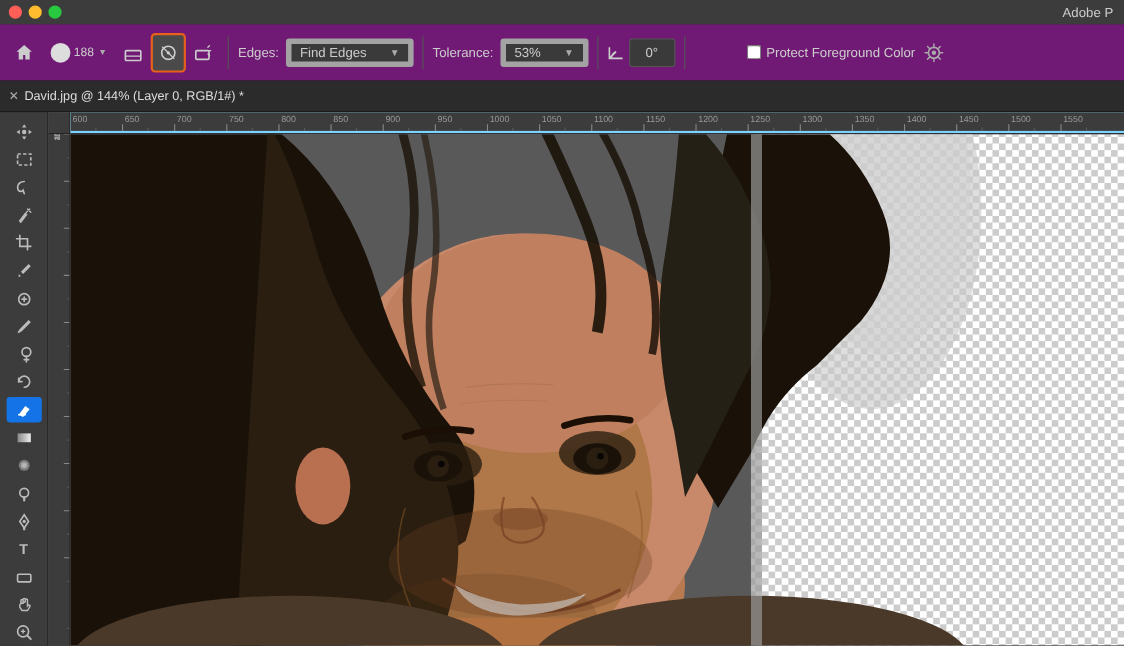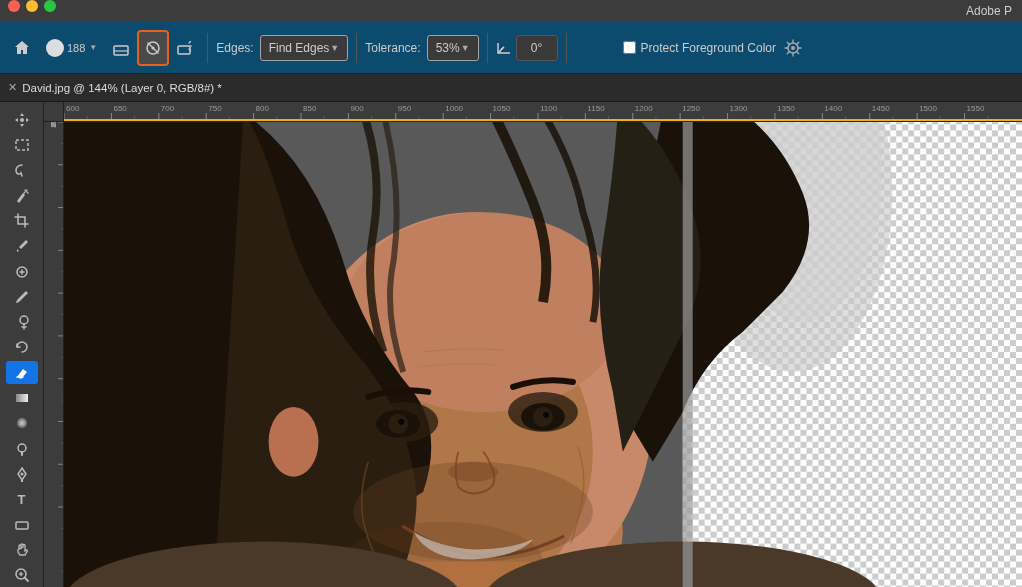--- a/index.html
+++ b/index.html
@@ -11,21 +11,21 @@
       overflow: hidden;
       position: relative;
     }
 
     
     #titlebar {
       width: 100%;
       height: 22px;
       background: #3c3c3c;
       display: flex;
-      align-items: flex-start;
+      align-items: center;
       padding: 0 8px;
       position: relative;
     }
     .traffic-lights {
       display: flex;
       gap: 6px;
       align-items: center;
     }
     .traffic-light {
       width: 12px;
@@ -42,21 +42,21 @@
       top: 50%;
       transform: translateY(-50%);
       color: #cccccc;
       font-size: 12px;
     }
 
     
     #toolbar {
       width: 100%;
       height: 52px;
-      background: #0c4a6e;
+      background: #701a75;
       border-bottom: 1px solid #222;
       display: flex;
       align-items: center;
       padding: 0 8px;
       gap: 4px;
     }
     .tool-btn {
       display: flex;
       align-items: center;
       justify-content: center;
@@ -115,23 +115,23 @@
     }
     .label-text {
       font-size: 12px;
       color: #ccc;
       white-space: nowrap;
       margin-right: 2px;
     }
     .dropdown-btn {
       display: flex;
       align-items: center;
-      gap: 0;
+      gap: 20px;
       background: #3a3a3a;
-      border: 1px solid #a3a3a3;
+      border: 5px solid #a3a3a3;
       border-radius: 3px;
       color: #ccc;
       cursor: pointer;
       padding: 3px 8px;
       height: 26px;
       font-size: 12px;
     }
     .dropdown-btn .chevron { font-size: 9px; }
     .angle-input {
       display: flex;
@@ -244,21 +244,21 @@
       background: #595959;
     }
 
     
     .ruler-h {
       position: absolute;
       top: 0;
       left: 20px;
       right: 0;
       height: 20px;
-      background: #eab308;
+      background: #7dd3fc;
       border-bottom: 1px solid #222;
       display: flex;
       align-items: flex-end;
       padding-bottom: 2px;
       overflow: hidden;
     }
     .ruler-v {
       position: absolute;
       top: 20px;
       left: 0;
@@ -387,21 +387,21 @@
     <svg width="18" height="18" viewBox="0 0 18 18">
       <circle cx="9" cy="9" r="5" fill="none" stroke="#aaa" stroke-width="1.5"></circle>
       <circle cx="9" cy="9" r="2" fill="#aaa"></circle>
       <path d="M9 1v3M9 14v3M1 9h3M14 9h3M3.2 3.2l2.1 2.1M12.7 12.7l2.1 2.1M14.8 3.2l-2.1 2.1M5.3 12.7l-2.1 2.1" stroke="#aaa" stroke-width="1.3" stroke-linecap="round"></path>
     </svg>
   </button>
 </div>
 
 <div id="tabbar">
   <span class="tab-close">✕</span>
-  <span class="tab-title">David.jpg @ 144% (Layer 0, RGB/8#) *</span>
+  <span class="tab-title">David.jpg @ 144% (Layer 0, RGB/1#) *</span>
 </div>
 
 <div id="main">
 
   <div id="left-toolbar">
 
     <button class="lt-btn">
       <svg width="16" height="16" viewBox="0 0 16 16">
         <path d="M8 1L6 4h4zM8 15l-2-3h4zM1 8L4 6v4zM15 8l-3-2v4z" fill="#bbb"></path>
         <circle cx="8" cy="8" r="2" fill="#bbb"></circle>

